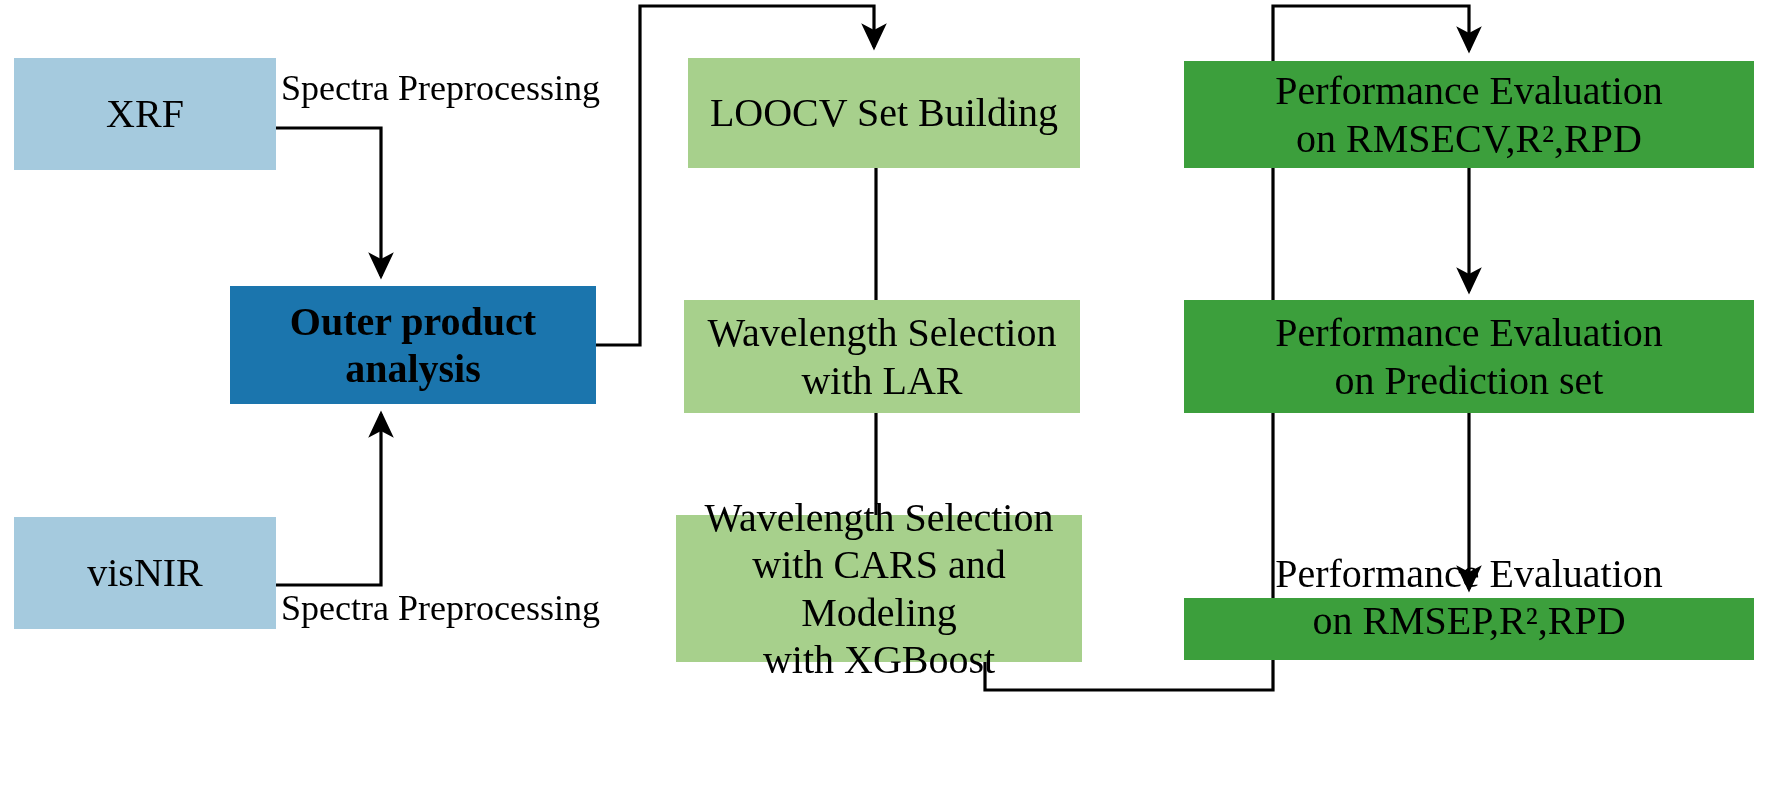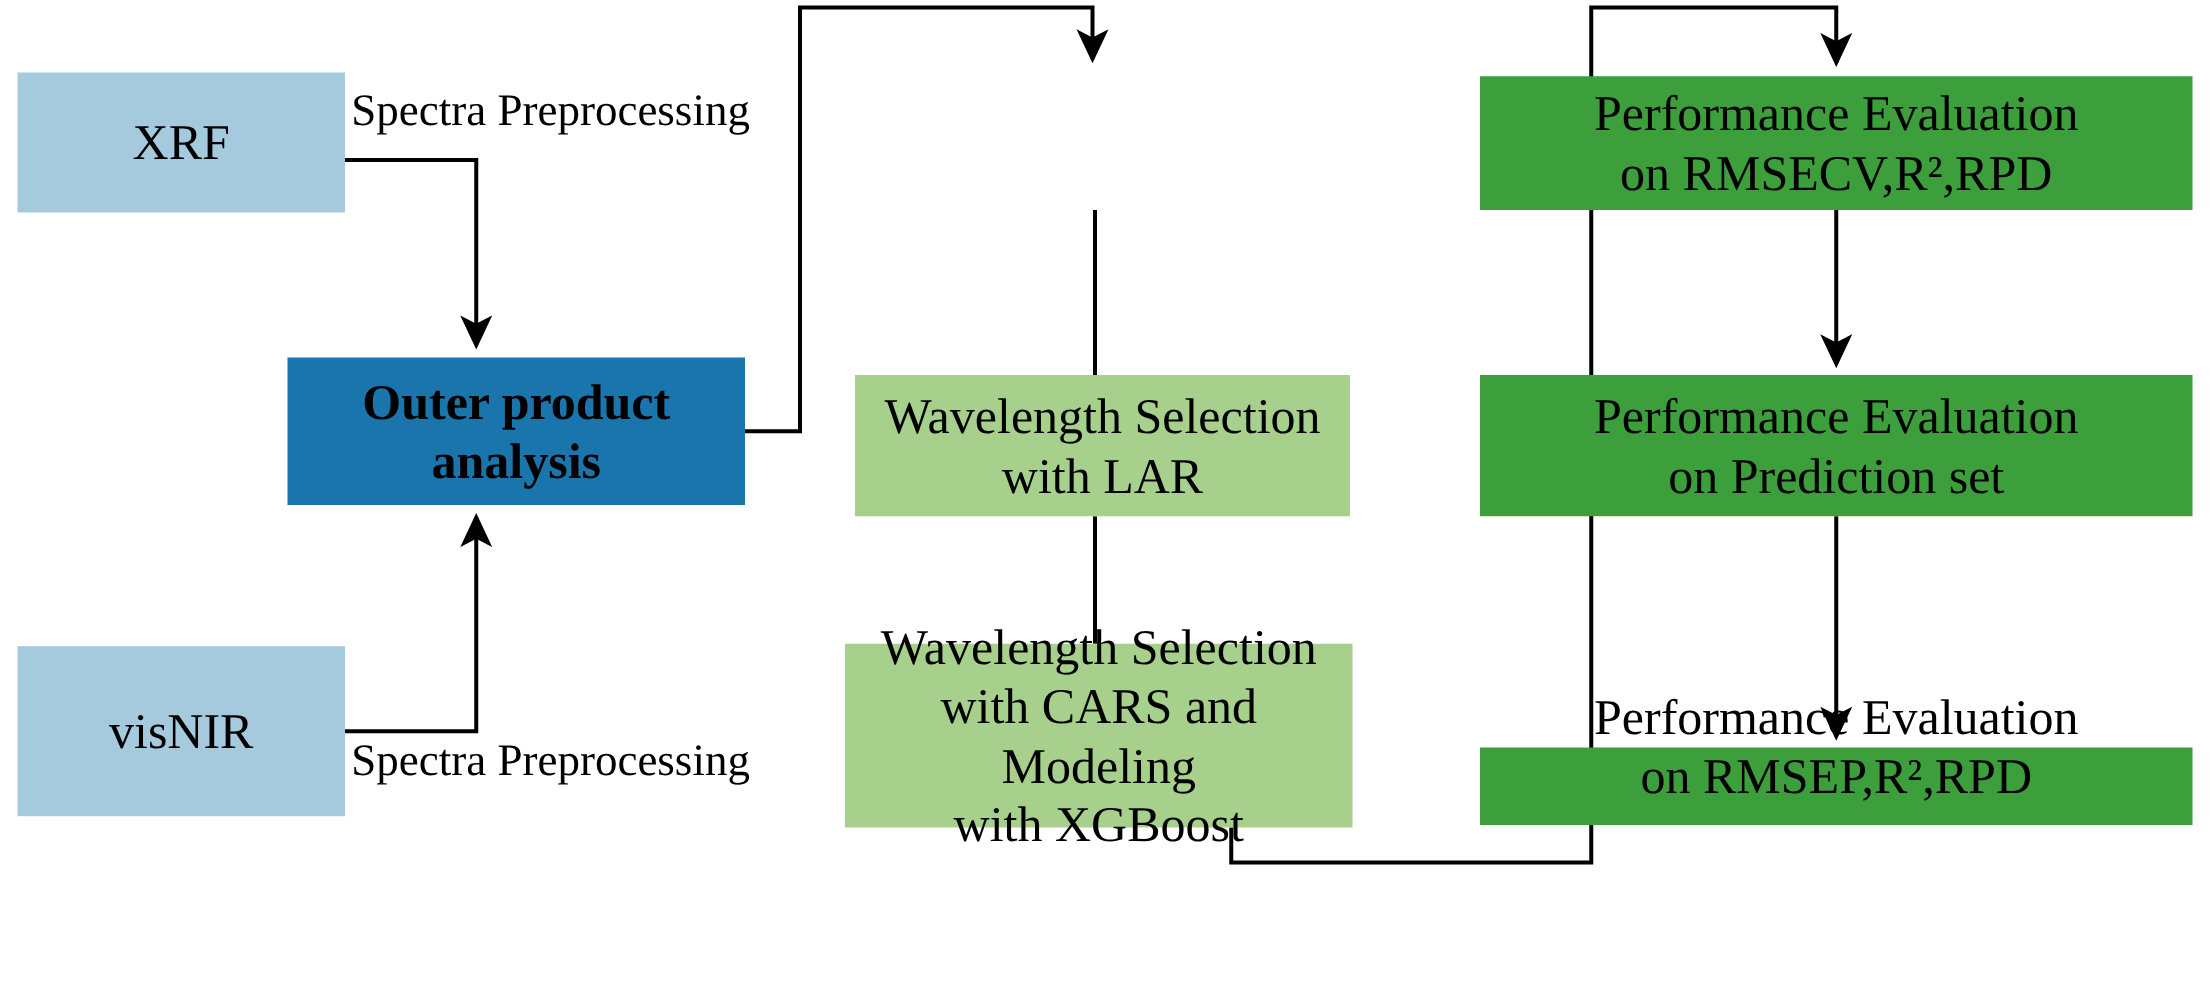--- a/index.html
+++ b/index.html
@@ -91,28 +91,31 @@
 
     <g>
       <path d="M1469,413 L1469,589" fill="none" stroke="#000000" stroke-width="3.2" marker-end="url(#arrowhead)"></path>
     </g>
   </svg>
 
   <div class="node-box" style="left:14px; top:58px; width:262px; height:112px; background:#a5cade;">
     <span>XRF</span>
   </div>
 
-  <div class="node-box" style="left:14px; top:517px; width:262px; height:136px; background:#a5cade;">
+  <div class="node-box" style="left:14px; top:517px; width:262px; height:112px; background:#a5cade;">
     <span>visNIR</span>
   </div>
 
   <div class="node-box" style="left:230px; top:286px; width:366px; height:118px; background:#1b75ad;font-weight:bold;">
     <span>Outer product analysis</span>
   </div>
 
+  <div class="node-box" style="left:688px; top:58px; width:392px; height:110px; background:#a7d08c;">
+    <span>LOOCV Set Building</span>
+  </div>
 
   <div class="node-box" style="left:684px; top:300px; width:396px; height:113px; background:#a7d08c;">
     <span>Wavelength Selection
 with LAR</span>
   </div>
 
   <div class="node-box" style="left:676px; top:515px; width:406px; height:147px; background:#a7d08c;">
     <span>Wavelength Selection
 with CARS and Modeling
 with XGBoost</span>

